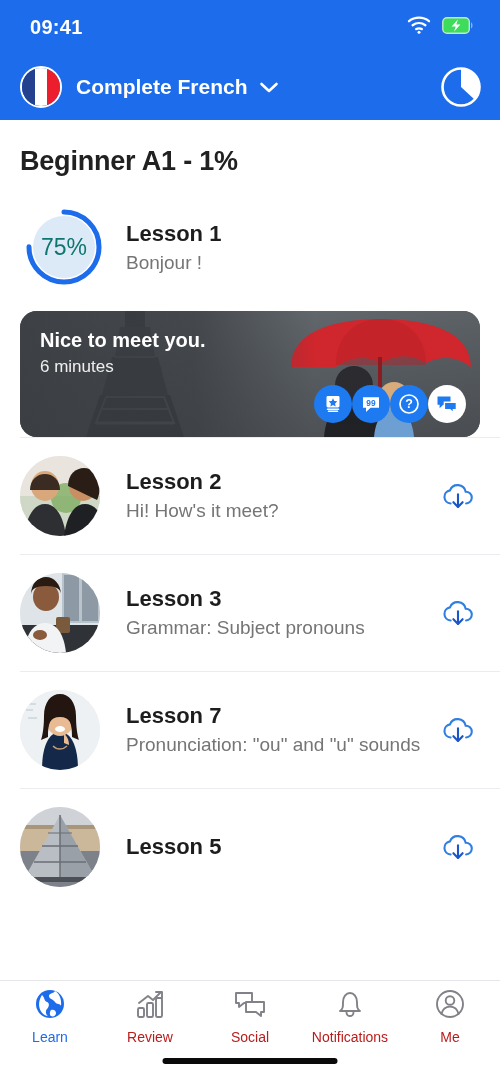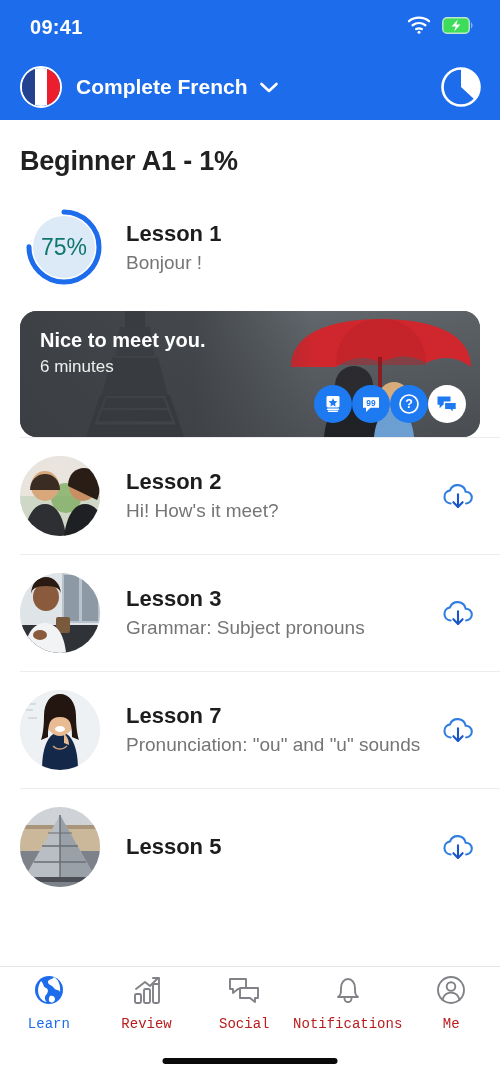--- a/index.html
+++ b/index.html
@@ -117,22 +117,22 @@
     position:absolute; right:20px; top:878px;
     height:67px; padding:0 26px 0 32px; border-radius:34px;
     background:#1d6ceb; color:#fff;
     display:flex; align-items:center; gap:20px;
     font-size:22px; font-weight:bold;
     box-shadow:0 3px 10px rgba(0,0,0,.18);
   }
 
   
   .tabbar {
-    position:absolute; left:0; bottom:0; width:500px; height:114px;
-    background:#fff; border-top:1px solid #e6e6ea;font-family:Liberation Mono, monospace;
+    position:absolute; left:0; bottom:0; width:500px; height:100px;
+    background:#fff; border-top:1px solid #e6e6ea;
   }
   .tabs { display:flex; height:74px; padding-top:6px; }
   .tab {
     flex:1 1 0; display:flex; flex-direction:column;
     align-items:center; justify-content:flex-start; gap:4px;
   }
   .tab .lbl { font-size:14px; color:#b91c1c; }
   .tab.active .lbl { color:#1d6ceb; }
   .home-ind {
     position:absolute; bottom:16px; left:50%; transform:translateX(-50%);

